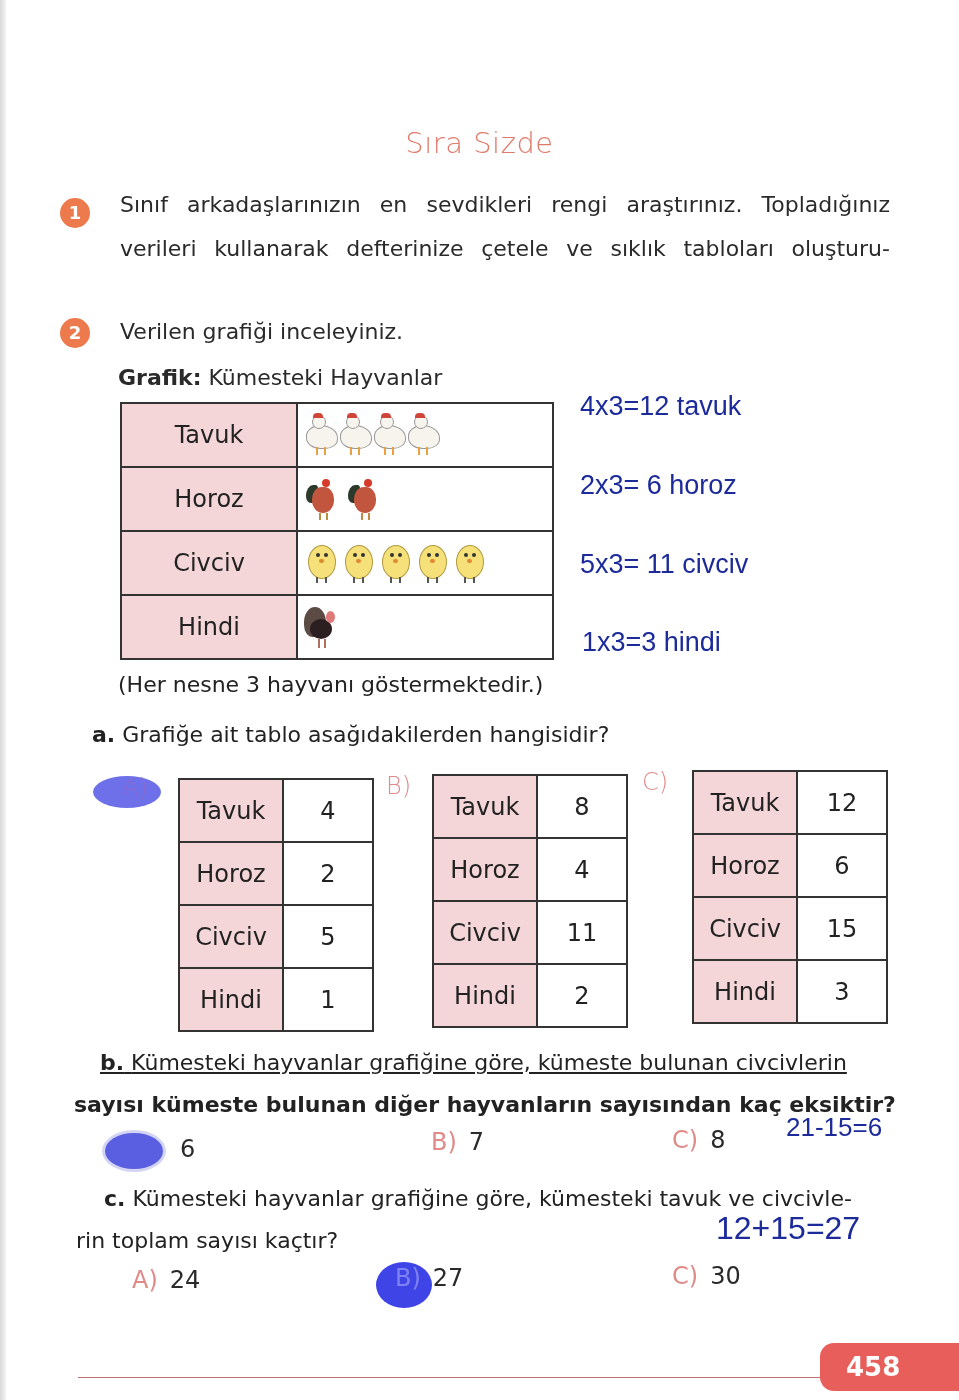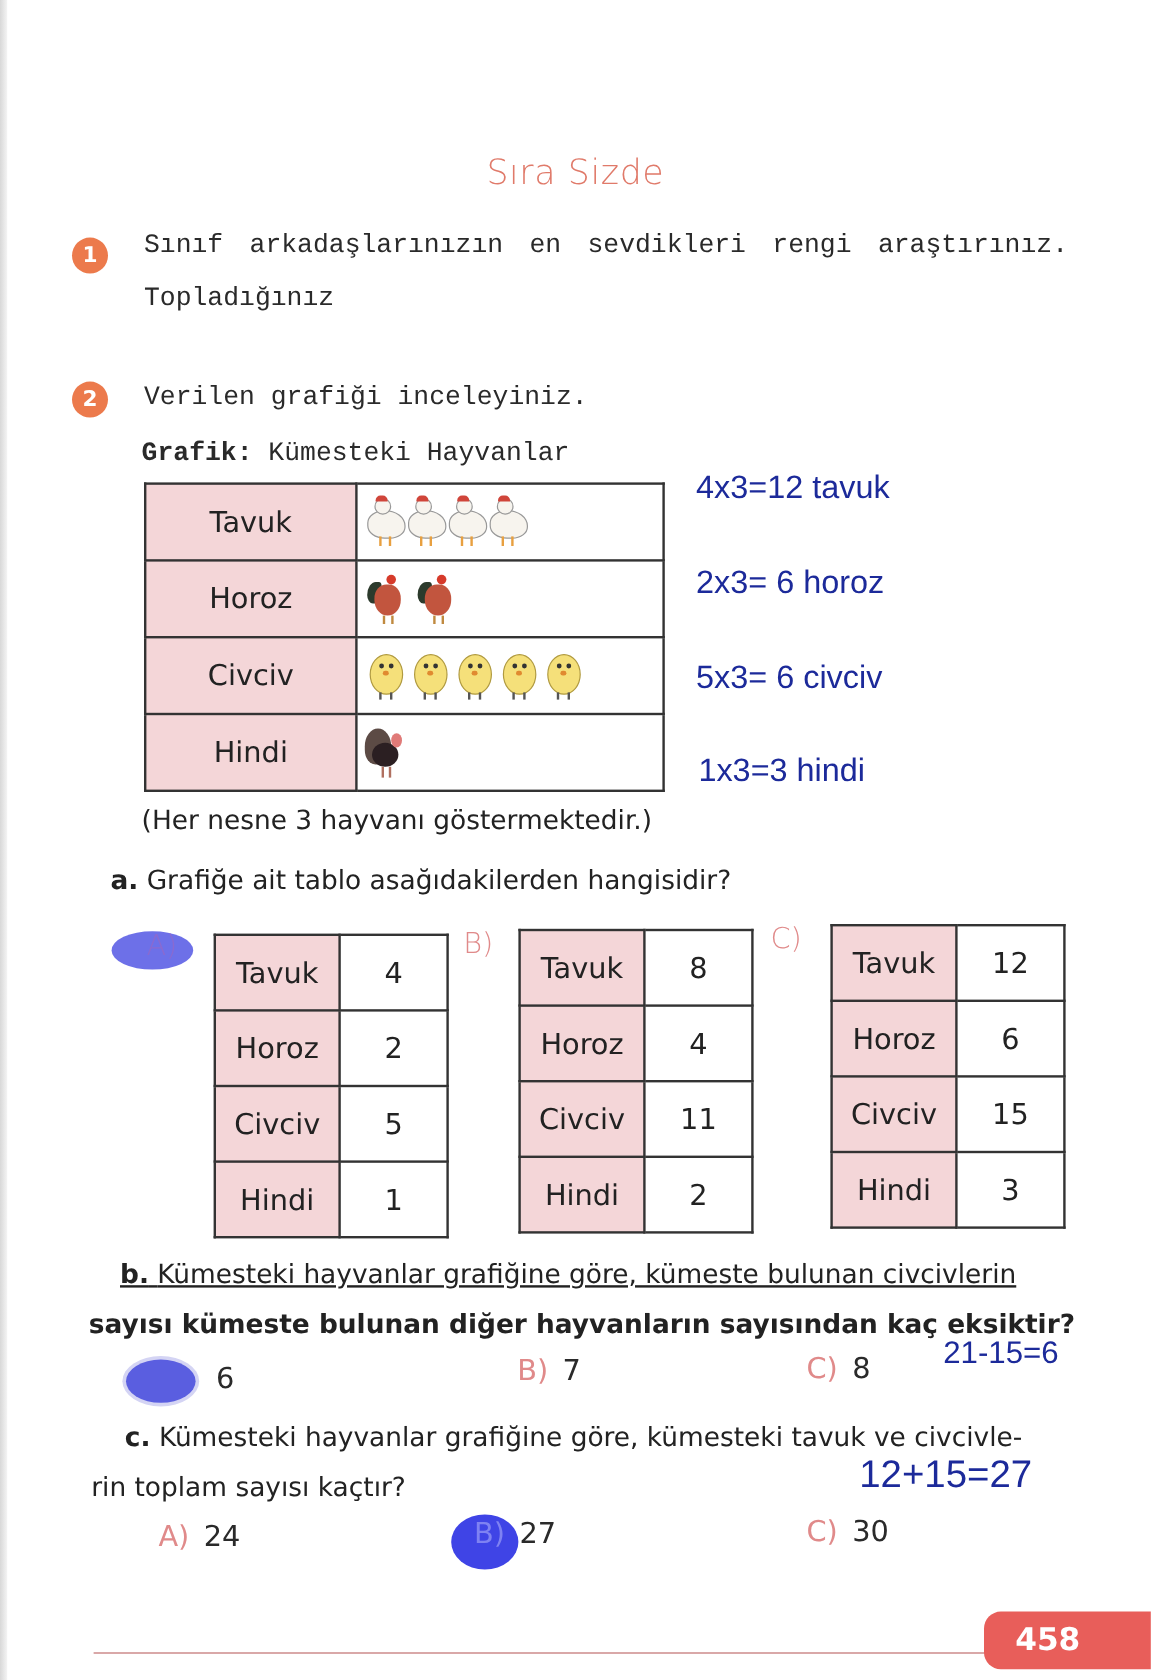--- a/index.html
+++ b/index.html
@@ -5,21 +5,21 @@
   html, body { margin:0; padding:0; }
   body {
     width:959px; height:1400px; position:relative; overflow:hidden;
     background:#ffffff;
     font-family:"DejaVu Sans", sans-serif;
     color:#2a2a2a;
   }
   .leftedge { position:absolute; left:0; top:0; width:6px; height:1400px; background:linear-gradient(90deg,#d8d8d8,#f4f4f4); }
   .title { position:absolute; left:0; width:959px; top:126px; text-align:center; font-size:29px; color:#e07a6a; font-weight:300; letter-spacing:0.5px; }
   .qnum { position:absolute; width:30px; height:30px; border-radius:50%; background:#ec7a4c; color:#fff; font-weight:bold; font-size:18px; text-align:center; line-height:30px; }
-  .para { position:absolute; font-size:22px; color:#2a2a2a; line-height:44px;font-family:Liberation Mono, monospace; }
+  .para { position:absolute; font-size:22px; color:#2a2a2a; line-height:44px; }
   .hand { position:absolute; color:#1c2a9a; font-family:"Liberation Sans", sans-serif; font-size:27px; white-space:nowrap; }
 
   
   .pict { position:absolute; left:120px; top:402px; width:434px; border-collapse:collapse; }
   .pict td { border:2px solid #333; height:62px; padding:0; }
   .pict td.lab { width:174px; background:#f4d6d8; text-align:center; font-size:24px; color:#222; }
   .pict td.ico { background:#fff; padding-left:6px; }
   .icons { display:flex; align-items:center; gap:0px; }
   .ic { display:inline-block; width:34px; height:44px; position:relative; }
   .hen .body { position:absolute; left:2px; top:12px; width:30px; height:22px; background:#f7f4ee; border:1px solid #999; border-radius:50% 60% 45% 50%; }
@@ -60,20 +60,21 @@
 </head>
 <body>
 
 <div class="leftedge"></div>
 
 <div class="title">Sıra Sizde</div>
 
 <div class="qnum" style="left:60px;top:198px;">1</div>
 <div class="para" style="left:120px;top:183px;width:770px;">
   <div style="text-align:justify;text-align-last:justify;">Sınıf arkadaşlarınızın en sevdikleri rengi araştırınız. Topladığınız</div>
+  <div style="text-align:justify;text-align-last:justify;">verileri kullanarak defterinize çetele ve sıklık tabloları oluşturu-</div>
 </div>
 
 <div class="qnum" style="left:60px;top:318px;">2</div>
 <div class="para" style="left:120px;top:310px;">Verilen grafiği inceleyiniz.</div>
 <div class="para" style="left:118px;top:356px;white-space:nowrap;">
   <b>Grafik:</b>
   <span>Kümesteki Hayvanlar</span>
 </div>
 
 <table class="pict">
@@ -193,21 +194,21 @@
               <i class="leg" style="left:20px"></i>
             </span>
     </div>
         </td>
   </tr>
 </tbody>
   </table>
 
 <div class="hand" style="left:580px;top:391px;">4x3=12 tavuk</div>
 <div class="hand" style="left:580px;top:470px;">2x3= 6 horoz</div>
-<div class="hand" style="left:580px;top:549px;">5x3= 6 civciv</div>
+<div class="hand" style="left:580px;top:549px;">5x3= 11 civciv</div>
 <div class="hand" style="left:582px;top:627px;">1x3=3 hindi</div>
 
 <div class="note">(Her nesne 3 hayvanı göstermektedir.)</div>
 
 <div class="q" style="left:92px;top:722px;">
   <b>a.</b>
   <span>Grafiğe ait tablo asağıdakilerden hangisidir?</span>
 </div>
 
 <div class="mark-oval" style="left:93px;top:776px;width:68px;height:32px;"></div>

